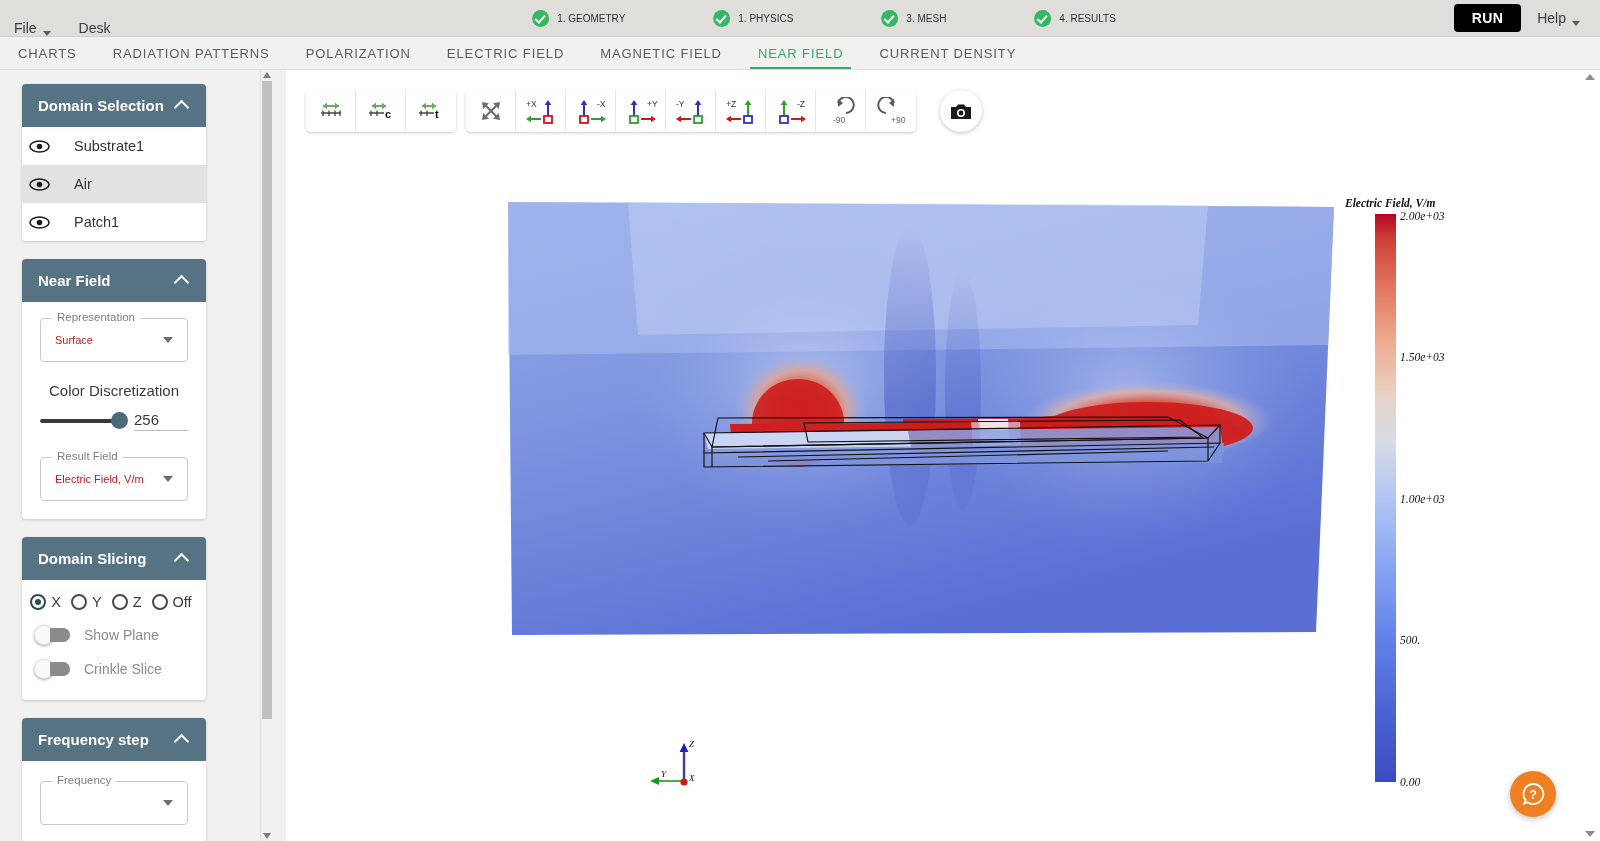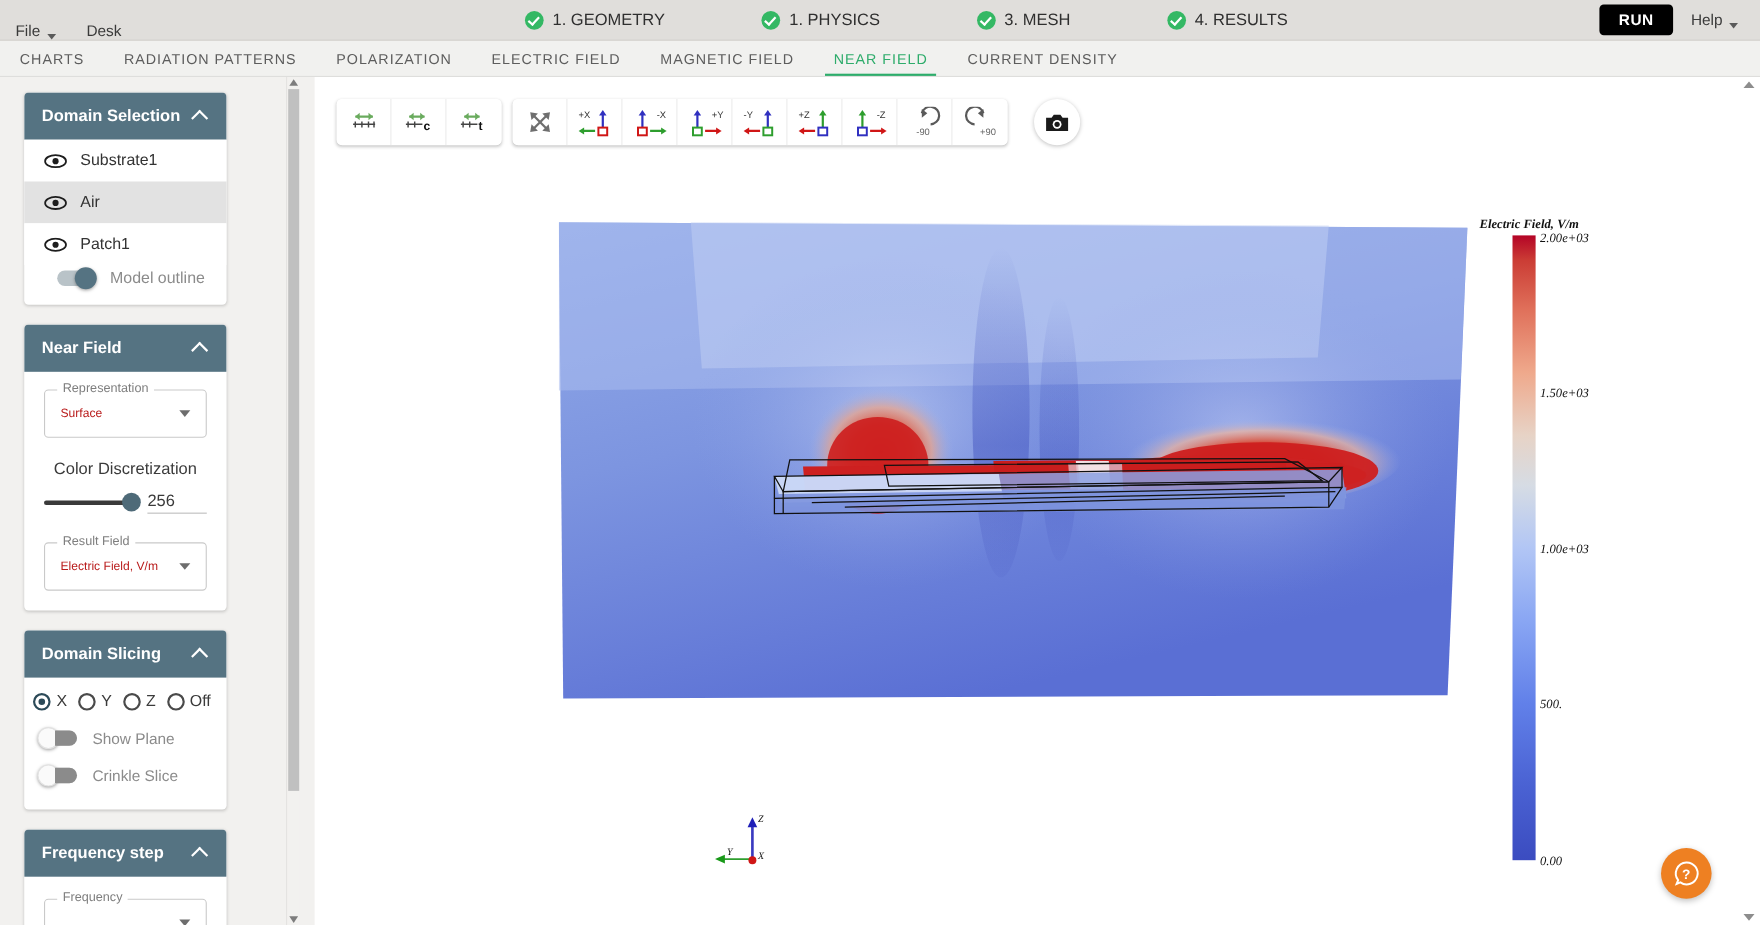--- a/index.html
+++ b/index.html
@@ -41,21 +41,21 @@
     position: absolute;
     left: 50%; transform: translateX(-50%);
     display: flex;
     align-items: center;
     gap: 40px;
   }
   .step {
     display: flex;
     align-items: center;
     gap: 8px;
-    font-size: 15px;
+    font-size: 10px;
     color: #2f2f2f;
     cursor: pointer;
     padding-left: 48px;
   }
   .step-check {
     width: 17px; height: 17px;
     border-radius: 50%;
     background: #34b864;
     position: relative;
     flex: none;
@@ -169,22 +169,22 @@
     width: 11px; height: 11px;
     border-left: 2px solid #fff;
     border-top: 2px solid #fff;
     transform: rotate(45deg);
     margin-top: 4px;
     margin-right: 3px;
   }
   .domain-row {
     display: flex;
     align-items: center;
-    gap: 12px;
-    padding: 11px 18px;
+    gap: 24px;
+    padding: 11px 7px;
     font-size: 14.5px;
     color: #333;
     cursor: pointer;
     background: #fff;
   }
   .domain-row.selected { background: #e2e2e2; }
   .eye {
     width: 21px; height: 13px;
     position: relative; flex: none;
   }
@@ -515,26 +515,20 @@
           <span>Air</span>
         </div>
         <div class="domain-row">
           <span class="eye">
             <svg width="21" height="13" viewBox="0 0 21 13">
                 <ellipse cx="10.5" cy="6.5" rx="9.5" ry="5.5" fill="none" stroke="#1d1d1d" stroke-width="1.6"></ellipse>
                 <circle cx="10.5" cy="6.5" r="2.8" fill="#1d1d1d"></circle>
               </svg>
           </span>
           <span>Patch1</span>
-        </div>
-        <div class="outline-row">
-          <span class="toggle">
-              <span class="knob"></span>
-            </span>
-          <span>Model outline</span>
         </div>
       </div>
 
       <div class="panel">
         <div class="panel-header">
           <span>Near Field</span>
           <span class="chev-up"></span>
         </div>
         <div class="panel-body">
           <div class="field">

